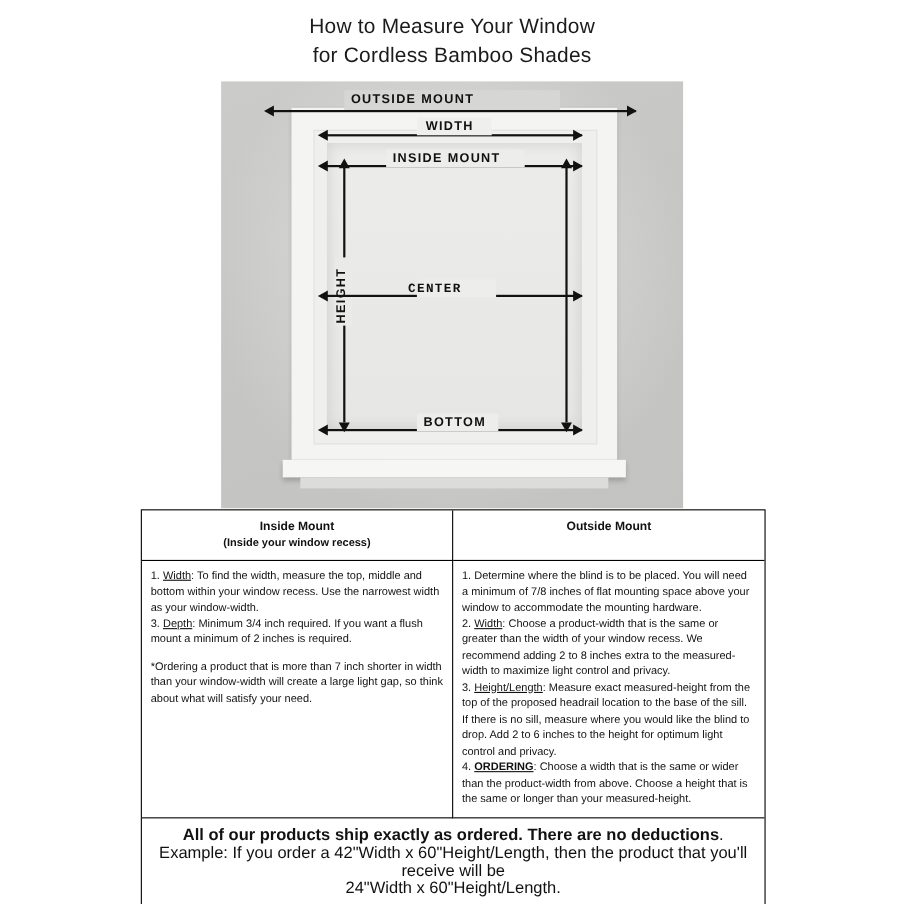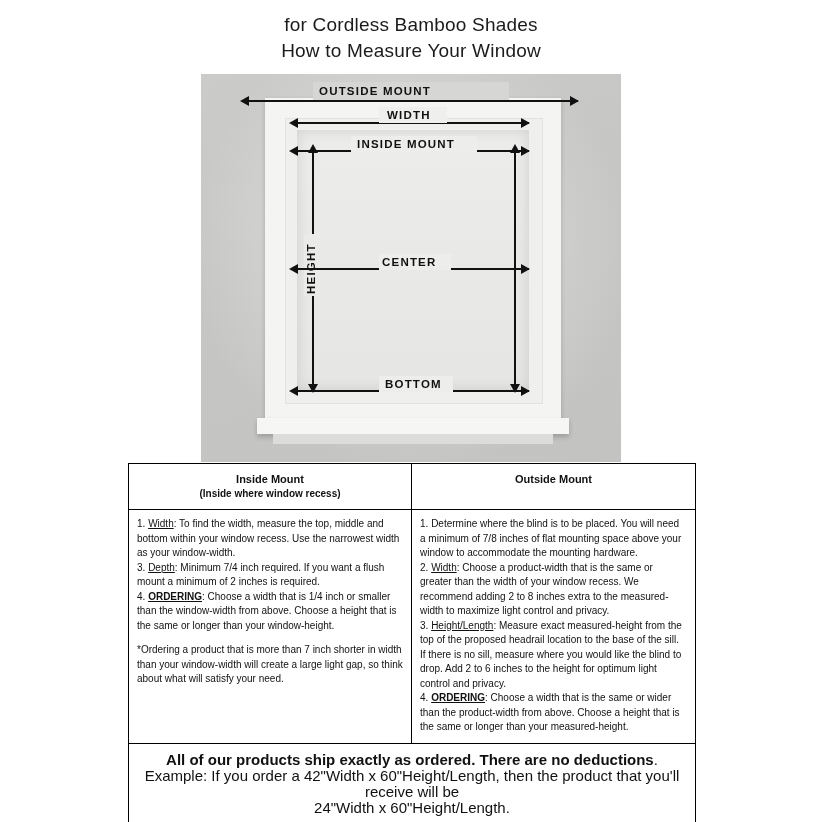--- a/index.html
+++ b/index.html
@@ -182,22 +182,22 @@
     line-height: 16px;
     padding: 8px 10px 10px 10px;
     box-sizing: border-box;
   }
   .footer-strong { font-weight: bold; }
 </style>
 </head>
 <body>
 
 <div class="title-block">
+  <div class="title-line">How to Measure Your Window</div>
   <div class="title-line">for Cordless Bamboo Shades</div>
-  <div class="title-line">How to Measure Your Window</div>
 </div>
 
 <div class="diagram-wrap">
   <div class="photo">
     <div class="wall-shade"></div>
     <div class="frame-outer"></div>
     <div class="frame-inner"></div>
     <div class="recess"></div>
     <div class="sill"></div>
     <div class="sill-under"></div>
@@ -230,52 +230,49 @@
     <div class="vlabel" style="left:104px; top:220px;">HEIGHT</div>
 
     <div class="dimline v-line" style="left:313px; top:78px; height:232px;"></div>
     <div class="arrow arr-up" style="left:309px; top:70px;"></div>
     <div class="arrow arr-down" style="left:309px; top:310px;"></div>
 
     <div class="dimline h-line" style="left:96px; top:194px; width:232px;"></div>
     <div class="arrow arr-left" style="left:88px; top:190px;"></div>
     <div class="arrow arr-right" style="left:320px; top:190px;"></div>
     <div style="position:absolute; left:178px; top:180px; width:72px; height:16px; background:#ededeb;"></div>
-    <div class="dlabel" style="left:181px; top:182px;">CENTER</div>
+    <div class="dlabel" style="left:170px; top:182px;font-family:Liberation Mono, monospace;">CENTER</div>
 
     <div class="dimline h-line" style="left:96px; top:316px; width:232px;"></div>
     <div class="arrow arr-left" style="left:88px; top:312px;"></div>
     <div class="arrow arr-right" style="left:320px; top:312px;"></div>
     <div style="position:absolute; left:178px; top:302px; width:74px; height:16px; background:#ededeb;"></div>
     <div class="dlabel" style="left:184px; top:304px;">BOTTOM</div>
   </div>
 </div>
 
 <div class="table-wrap">
 
   <div class="trow">
     <div class="tcell col-left head-cell">
       <div class="head-title">Inside Mount</div>
-      <div class="head-sub">(Inside where window recess)</div>
+      <div class="head-sub">(Inside your window recess)</div>
     </div>
     <div class="tcell col-right head-cell">
       <div class="head-title">Outside Mount</div>
     </div>
   </div>
 
   <div class="trow">
     <div class="tcell col-left body-cell">
       <div class="item">
         <span>1. </span><span class="u">Width</span><span>: To find the width, measure the top, middle and bottom within your window recess. Use the narrowest width as your window-width.</span>
       </div>
       <div class="item">
-        <span>3. </span><span class="u">Depth</span><span>: Minimum 7/4 inch required. If you want a flush mount a minimum of 2 inches is required.</span>
-      </div>
-      <div class="item">
-        <span>4. </span><span class="u b">ORDERING</span><span>: Choose a width that is 1/4 inch or smaller than the window-width from above. Choose a height that is the same or longer than your window-height.</span>
+        <span>3. </span><span class="u">Depth</span><span>: Minimum 3/4 inch required. If you want a flush mount a minimum of 2 inches is required.</span>
       </div>
       <div class="spacer"></div>
       <div class="item">*Ordering a product that is more than 7 inch shorter in width than your window-width will create a large light gap, so think about what will satisfy your need.</div>
     </div>
 
     <div class="tcell col-right body-cell">
       <div class="item">
         <span>1. </span><span>Determine where the blind is to be placed. You will need a minimum of 7/8 inches of flat mounting space above your window to accommodate the mounting hardware.</span>
       </div>
       <div class="item">

